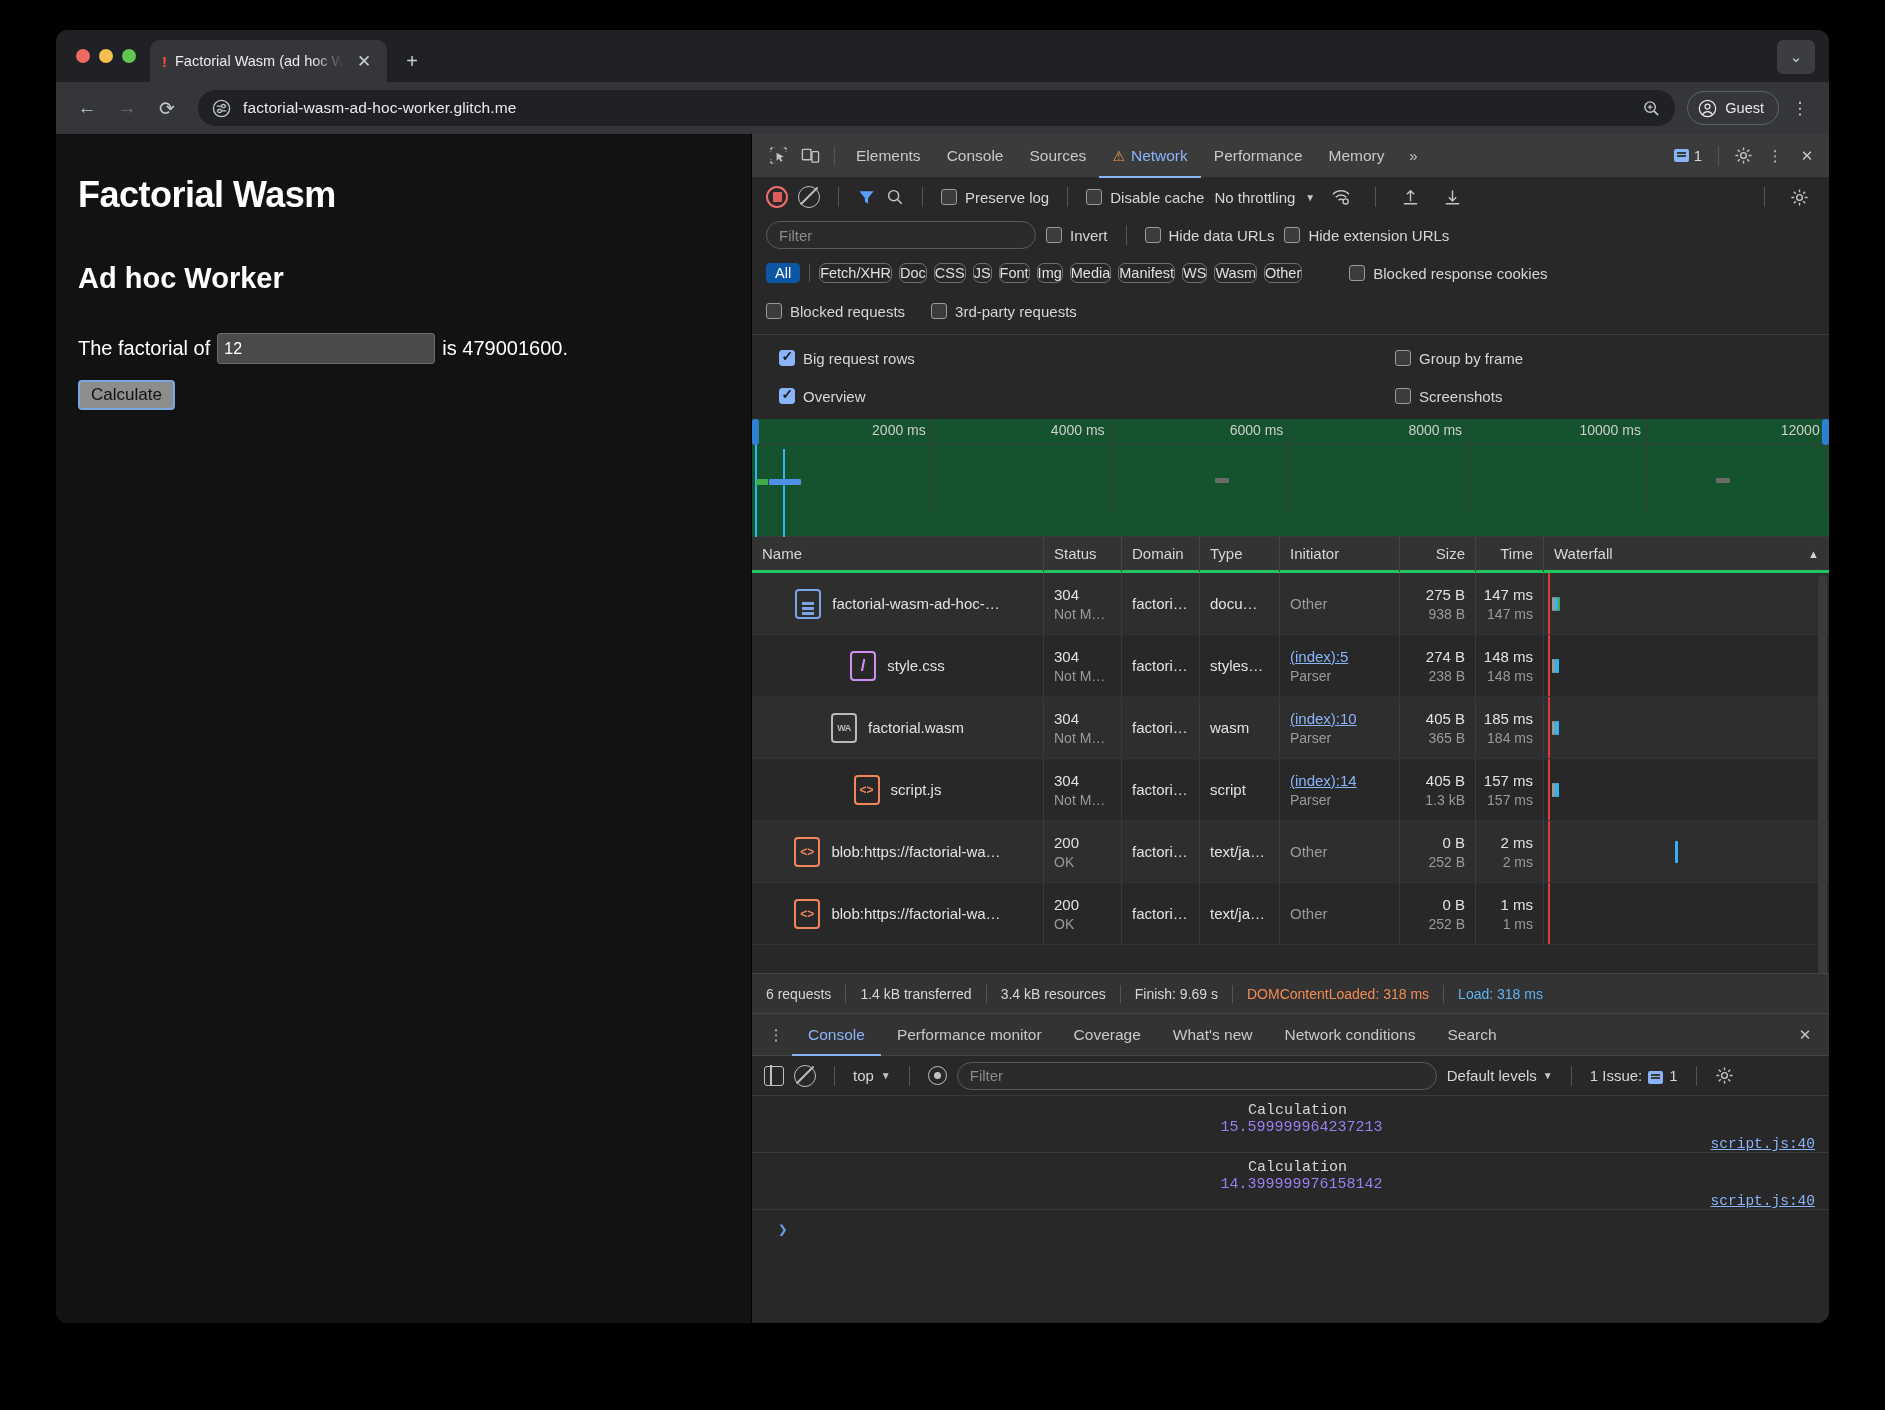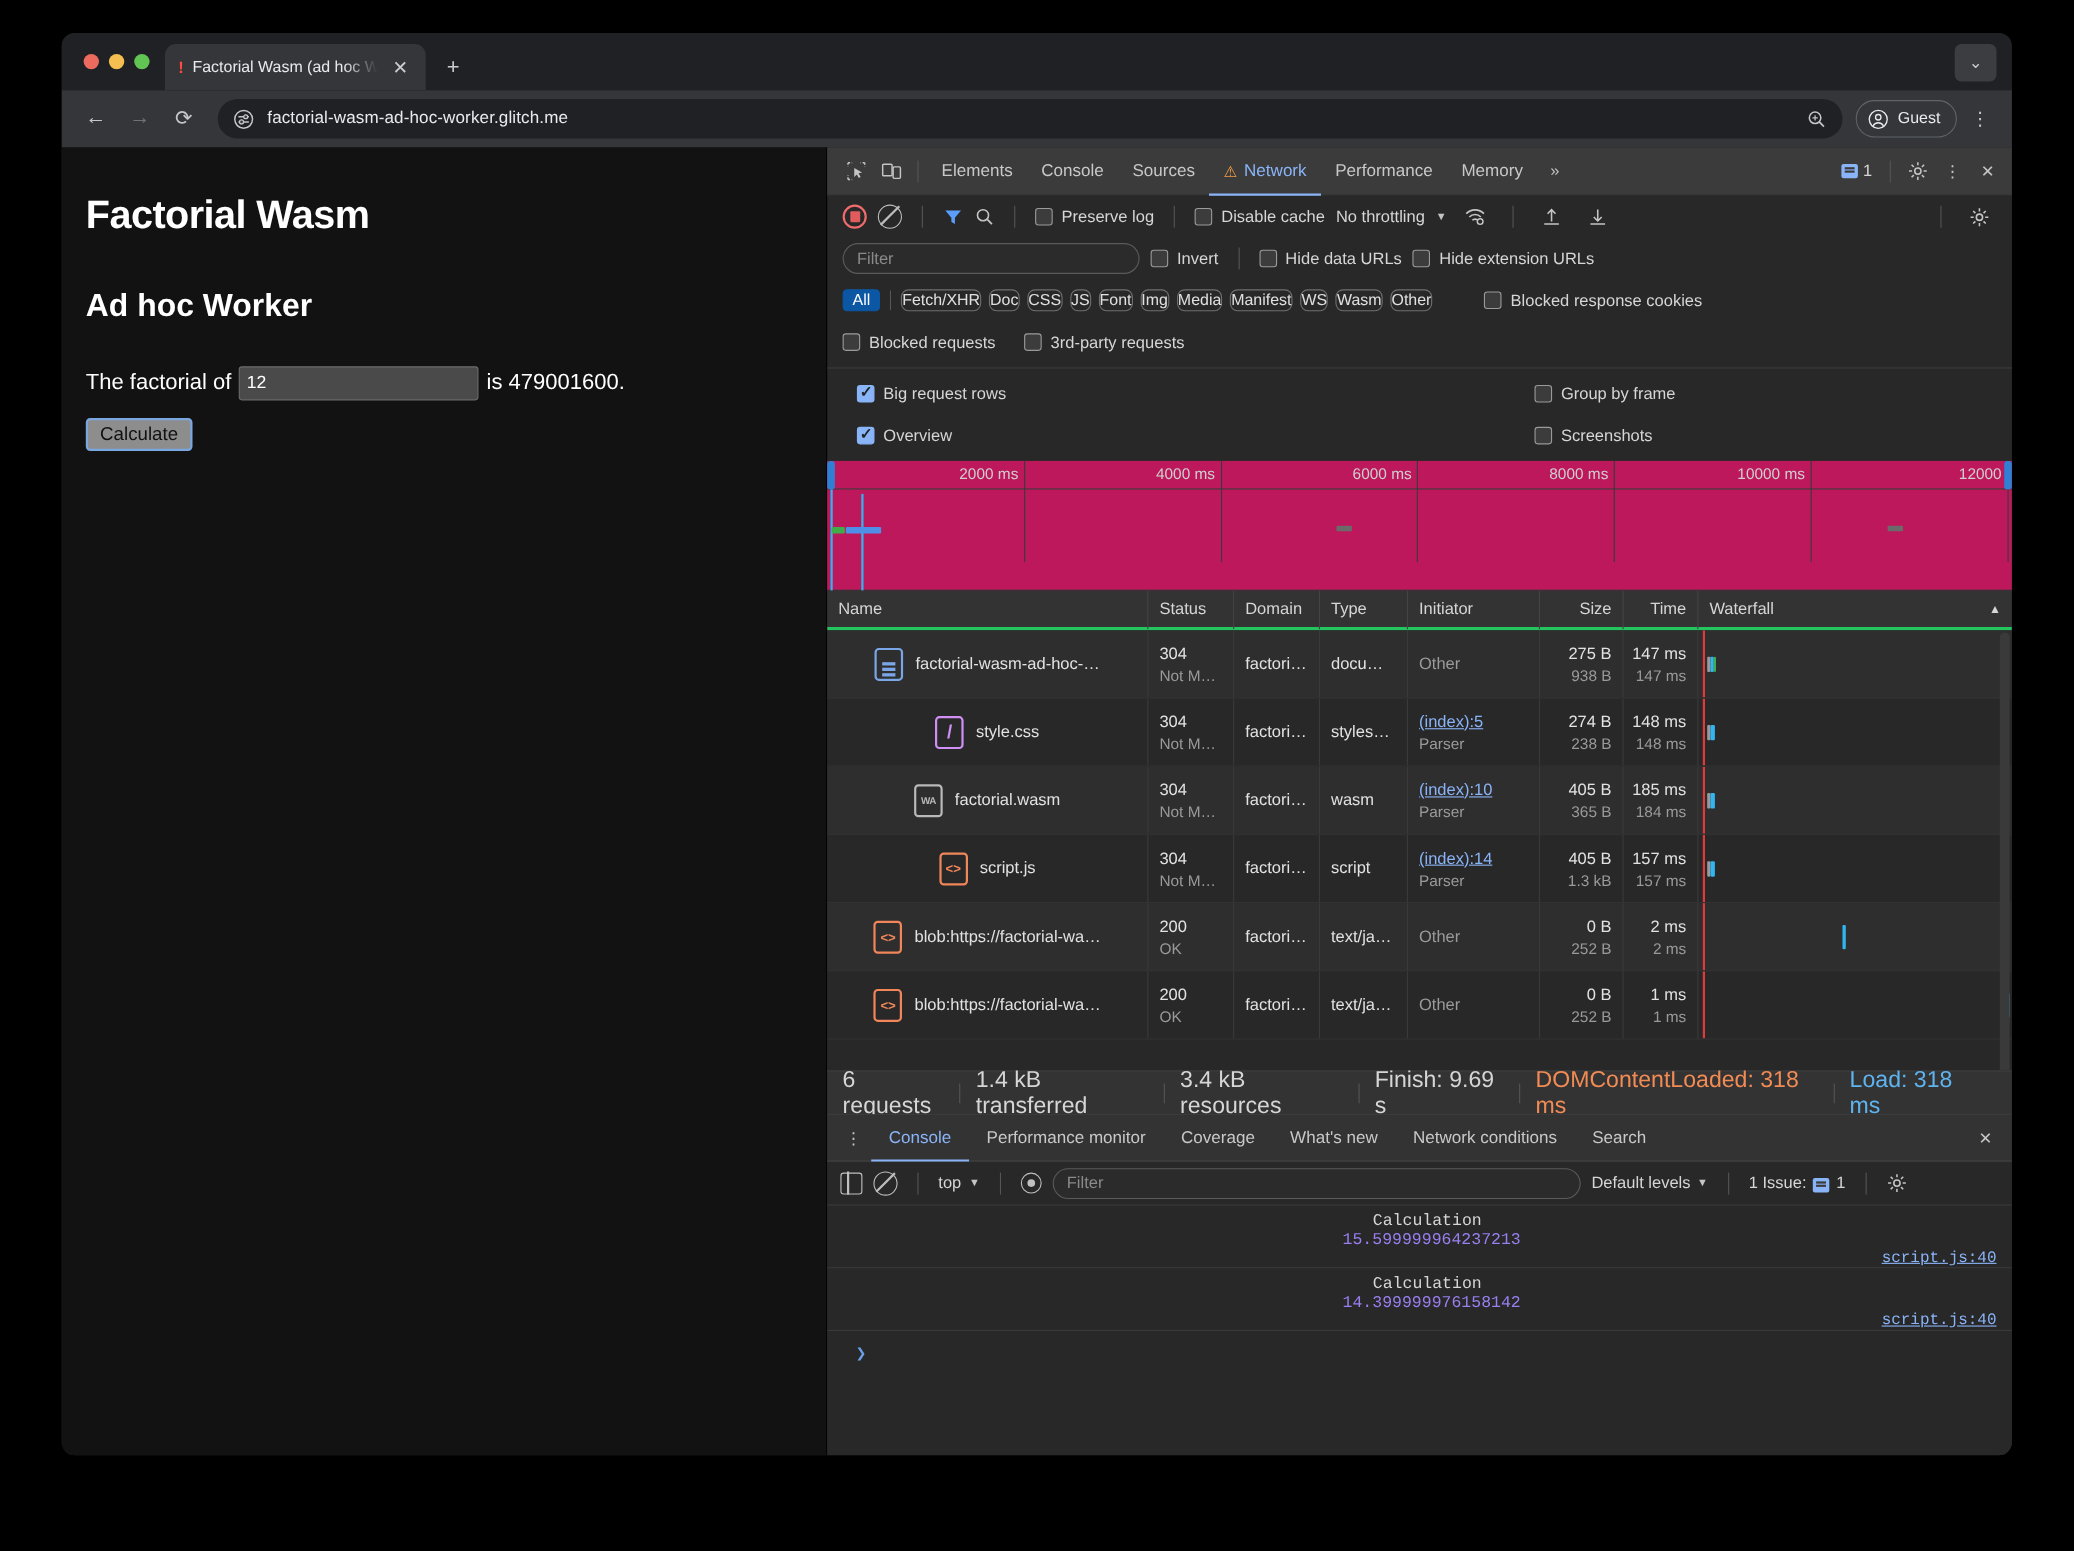--- a/index.html
+++ b/index.html
@@ -185,21 +185,21 @@
   }
   .type-pill.all { background: #0b57a4; border-color: #0b57a4; color: #fff; border-radius: 4px; padding: 1px 8px;}
   .pill-sep { width: 1px; height: 18px; background: #555; margin: 0 2px; }
 
   .nt-div { height: 1px; background: #3d3d3d; margin: 4px 0; }
   .nt-row.twocol { justify-content: flex-start; padding-left: 27px; }
   .col-right { margin-left: auto; width: 420px; }
 
   
   .overview {
-    height: 118px; background: #be185d; position: relative; flex: 0 0 auto;
+    height: 118px; background: #14532d; position: relative; flex: 0 0 auto;
     border-bottom: 1px solid #3a3a3a; margin-top: 4px;
   }
   .ov-ticklane { height: 26px; position: relative; border-bottom: 1px solid #3a3a3a;}
   .ov-tick {
     position: absolute; top: 0; height: 92px; border-left: 1px solid #3a3a3a;
   }
   .ov-tick span {
     position: absolute; right: 6px; top: 3px; font-size: 14px; color: #cfcfcf; white-space: nowrap;
   }
   .ov-handle { position: absolute; top: 0; width: 7px; height: 26px; background: #2f7fd4; border-radius: 3px; }
@@ -247,21 +247,21 @@
   .td.c-wf { border-right: none; position: relative; padding: 0; flex: 1 1 auto; }
   .wf-red { position: absolute; left: 4px; top: 0; bottom: 0; width: 1.5px; background: #e03a3a; }
   .wf-chunk { position: absolute; top: 50%; transform: translateY(-50%); height: 14px; border-radius: 1px;}
 
   .scrollbar { position: absolute; right: 2px; top: 38px; width: 9px; height: 470px;
                background: #3a3a3a; border-radius: 5px; }
 
   .summary {
     height: 40px; background: #333; border-top: 1px solid #444;
     display: flex; align-items: center; gap: 0; padding: 0 14px;
-    color: #d6d6d6; font-size: 21px; flex: 0 0 auto;
+    color: #d6d6d6; font-size: 14px; flex: 0 0 auto;
   }
   .sm { padding: 0 14px; }
   .sm:first-child { padding-left: 0; }
   .sm-sep { width: 1px; height: 18px; background: #555; }
   .sm.dcl { color: #f28b54; }
   .sm.load { color: #5fb4f0; }
 
   
   .drawer { height: 310px; background: #282828; border-top: 1px solid #444; display: flex; flex-direction: column; flex: 0 0 auto;}
   .dw-tabs { height: 42px; display: flex; align-items: center; padding: 0 8px; background: #333; border-bottom: 1px solid #444;}

